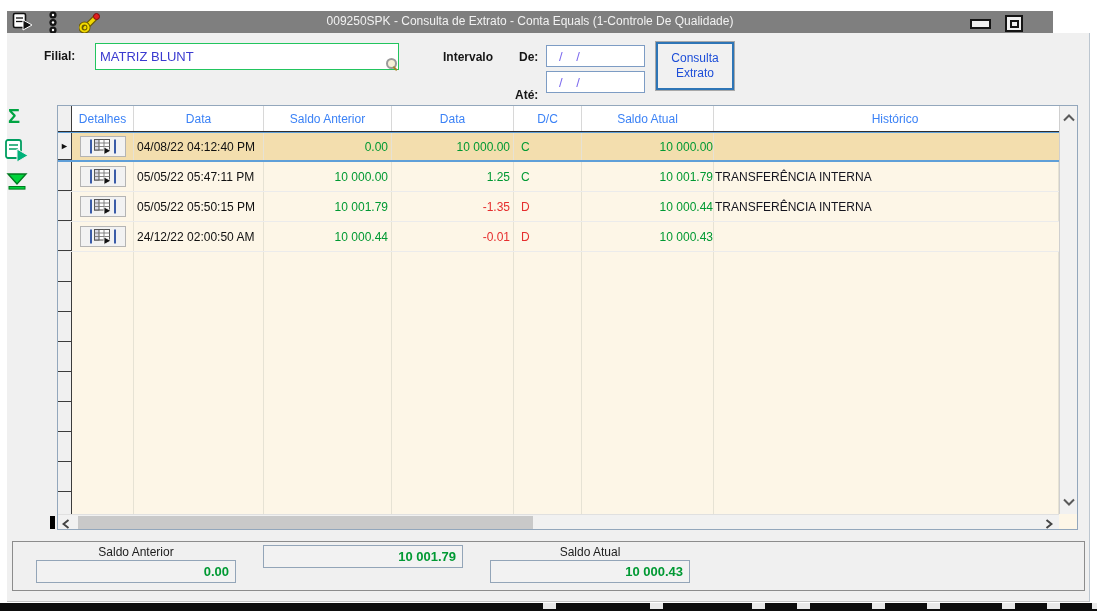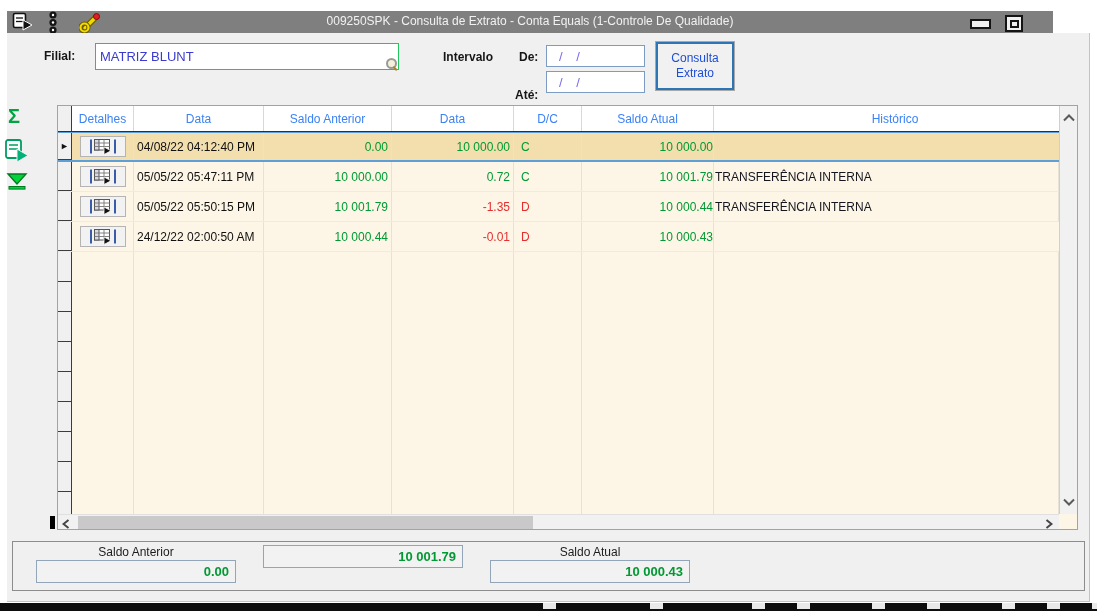--- a/index.html
+++ b/index.html
@@ -224,21 +224,21 @@
           <rect x="5.5" y="1.5" width="4.5" height="10.5" fill="#d9d9e6" stroke="#555" stroke-width="1"></rect>
           <line x1="5.5" y1="5" x2="20.5" y2="5" stroke="#777" stroke-width="0.9"></line>
           <line x1="5.5" y1="8.5" x2="20.5" y2="8.5" stroke="#777" stroke-width="0.9"></line>
           <line x1="15" y1="1.5" x2="15" y2="12" stroke="#777" stroke-width="0.9"></line>
           <polygon points="15,9 22,12.8 15,16.5" fill="#111" stroke="#fff" stroke-width="0.8"></polygon>
         </svg>
       </button>
     </div>
     <div class="cell c-data w-data">05/05/22 05:47:11 PM</div>
     <div class="cell c-num c-sant w-sant">10 000.00</div>
-    <div class="cell c-num c-valor w-valor pos">0.72</div>
+    <div class="cell c-num c-valor w-valor pos">1.25</div>
     <div class="cell c-dc w-dc pos">C</div>
     <div class="cell c-num c-satual w-satual">10 001.79</div>
     <div class="cell c-hist w-hist">TRANSFERÊNCIA INTERNA</div>
   </div>
           <div class="trow">
     <div class="cell c-sel w-sel">
               <span class="marker"></span>
             </div>
     <div class="cell c-det w-det">
       <button class="det-btn">

